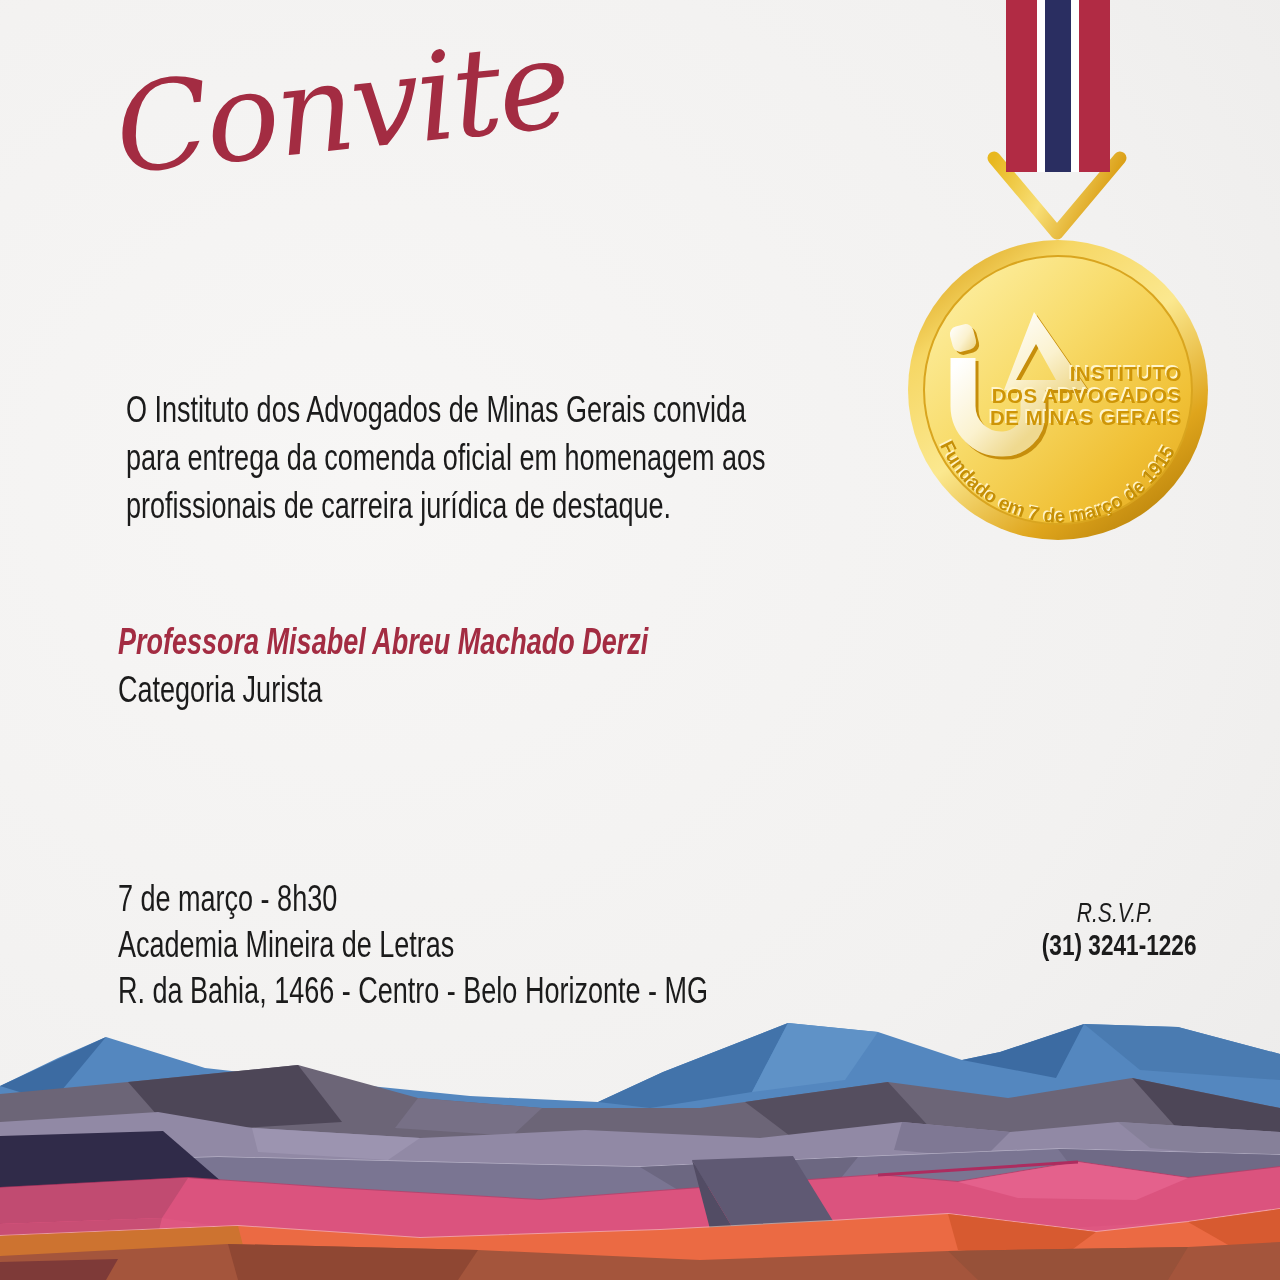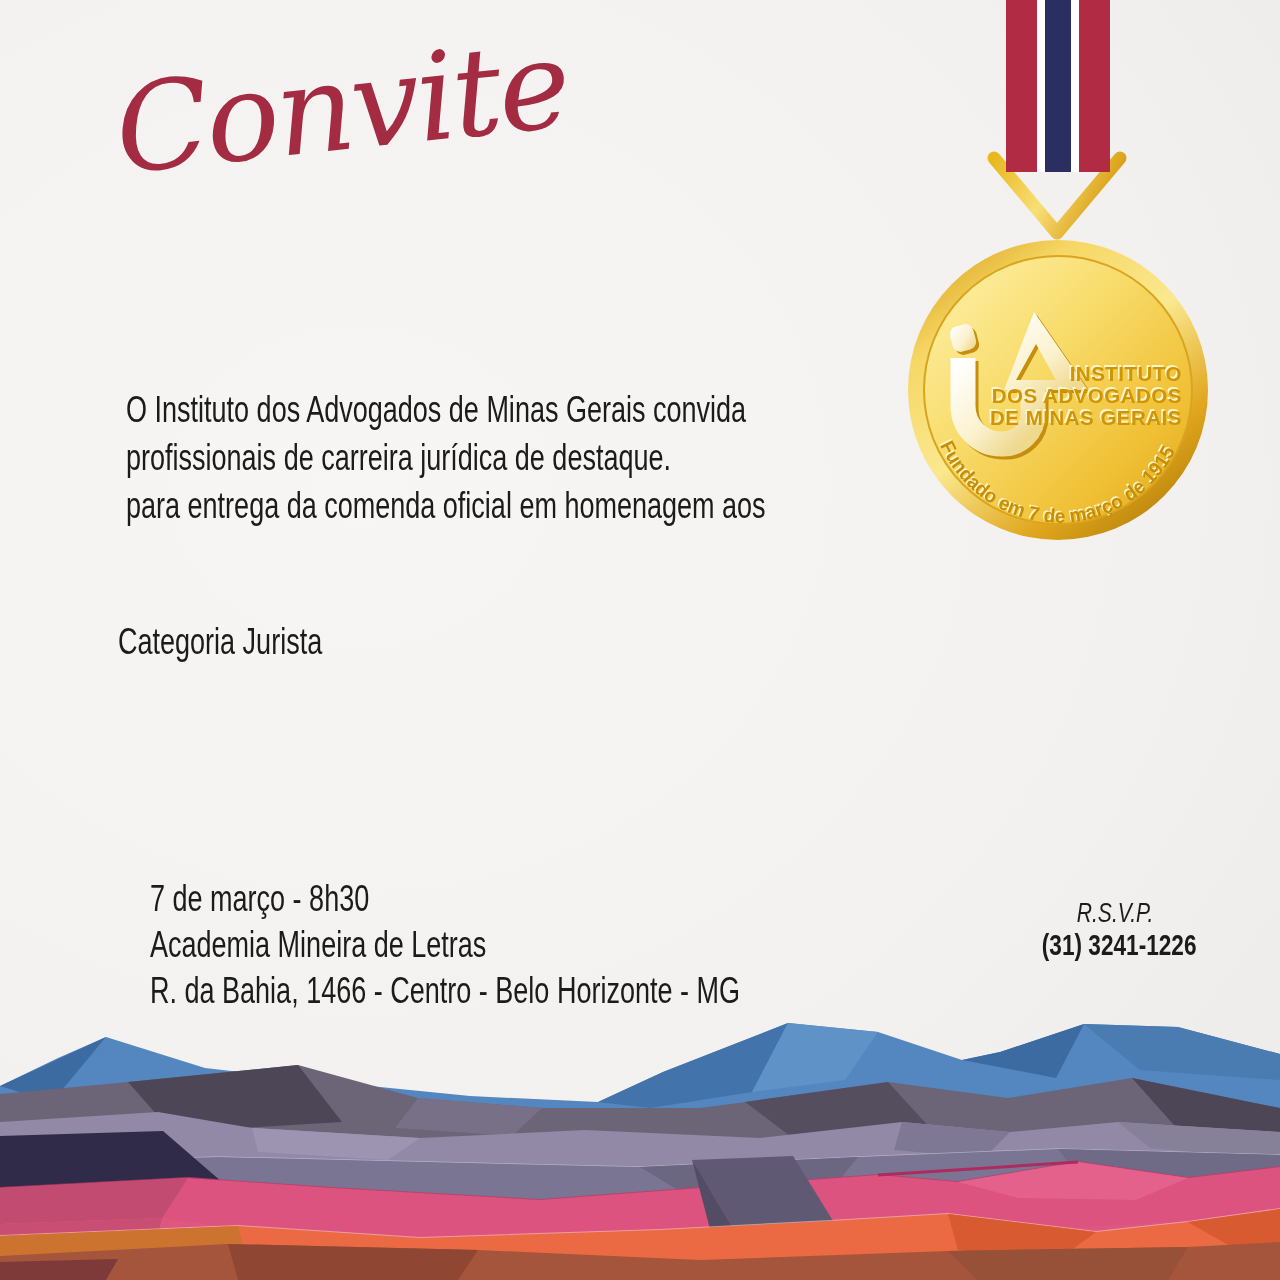--- a/index.html
+++ b/index.html
@@ -21,21 +21,21 @@
     transform:rotate(-6deg);transform-origin:left center;
   }
   
   .cond{display:inline-block;transform:scaleX(0.73);transform-origin:left top;white-space:nowrap;}
   .cond-c{display:inline-block;transform:scaleX(0.78);transform-origin:center top;white-space:nowrap;}
 
   .body-text{position:absolute;left:126px;top:386px;font-size:37px;line-height:48px;color:#1b1b1b;}
   .honoree{position:absolute;left:118px;top:618px;}
   .honoree .name{font-size:37px;line-height:48px;font-weight:bold;font-style:italic;color:#a32c42;}
   .honoree .category{font-size:37px;line-height:48px;color:#1b1b1b;}
-  .event{position:absolute;left:118px;top:876px;font-size:37px;line-height:46px;color:#1b1b1b;margin-left:32px;}
+  .event{position:absolute;left:118px;top:876px;font-size:37px;line-height:46px;color:#1b1b1b;}
   .rsvp{position:absolute;left:1020px;top:898px;width:190px;text-align:center;color:#1b1b1b;}
   .rsvp .label{font-size:27px;font-style:italic;}
   .rsvp .phone{font-size:29px;font-weight:bold;}
 
   .medal-svg{position:absolute;left:880px;top:0;width:360px;height:580px;}
   .landscape{position:absolute;left:0;bottom:0;width:1280px;height:270px;display:block;}
 </style>
 </head>
 <body>
 
@@ -117,25 +117,26 @@
         </text>
         <text fill="#C58F06">
           <textPath href="#fundArc" textLength="294" lengthAdjust="spacingAndGlyphs">Fundado em 7 de março de 1915</textPath>
         </text>
       </g>
     </g>
   </svg>
 
   <div class="body-text">
     <div><span class="cond">O Instituto dos Advogados de Minas Gerais convida</span></div>
+    <div><span class="cond">para entrega da comenda oficial em homenagem aos</span></div>
     <div><span class="cond">profissionais de carreira jurídica de destaque.</span></div>
-    <div><span class="cond">para entrega da comenda oficial em homenagem aos</span></div>
   </div>
 
   <div class="honoree">
+    <div class="name"><span class="cond">Professora Misabel Abreu Machado Derzi</span></div>
     <div class="category"><span class="cond">Categoria Jurista</span></div>
   </div>
 
   <div class="event">
     <div><span class="cond">7 de março - 8h30</span></div>
     <div><span class="cond">Academia Mineira de Letras</span></div>
     <div><span class="cond">R. da Bahia, 1466 - Centro - Belo Horizonte - MG</span></div>
   </div>
 
   <div class="rsvp">

